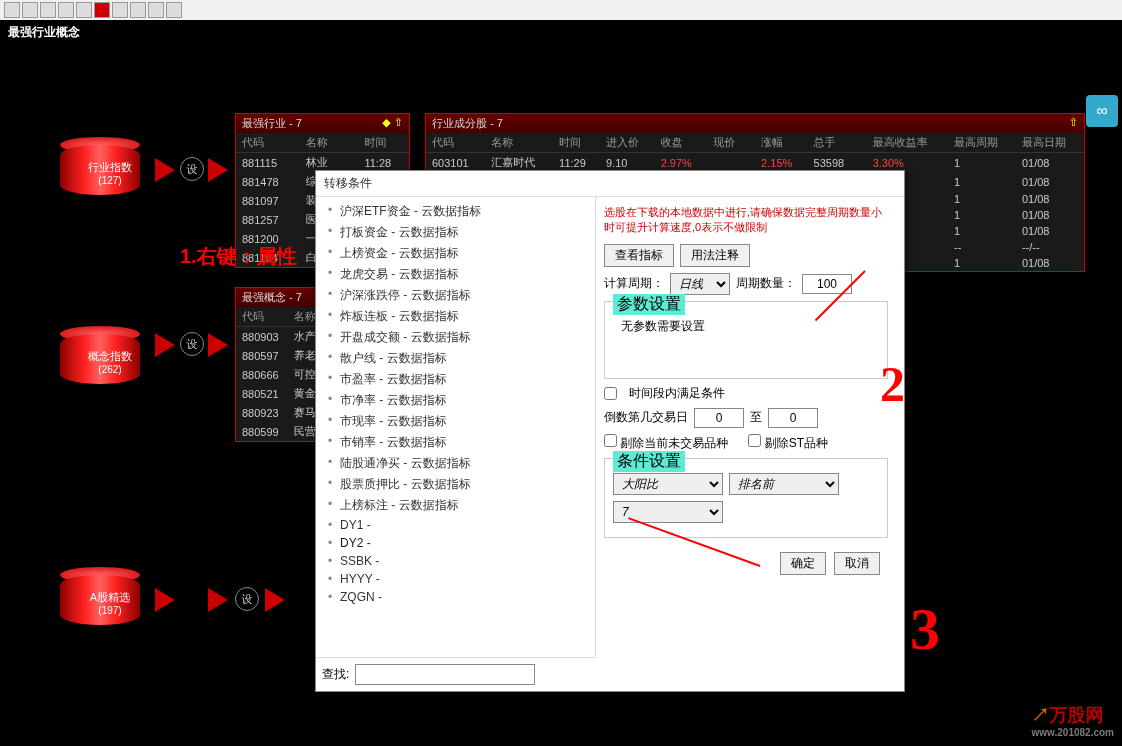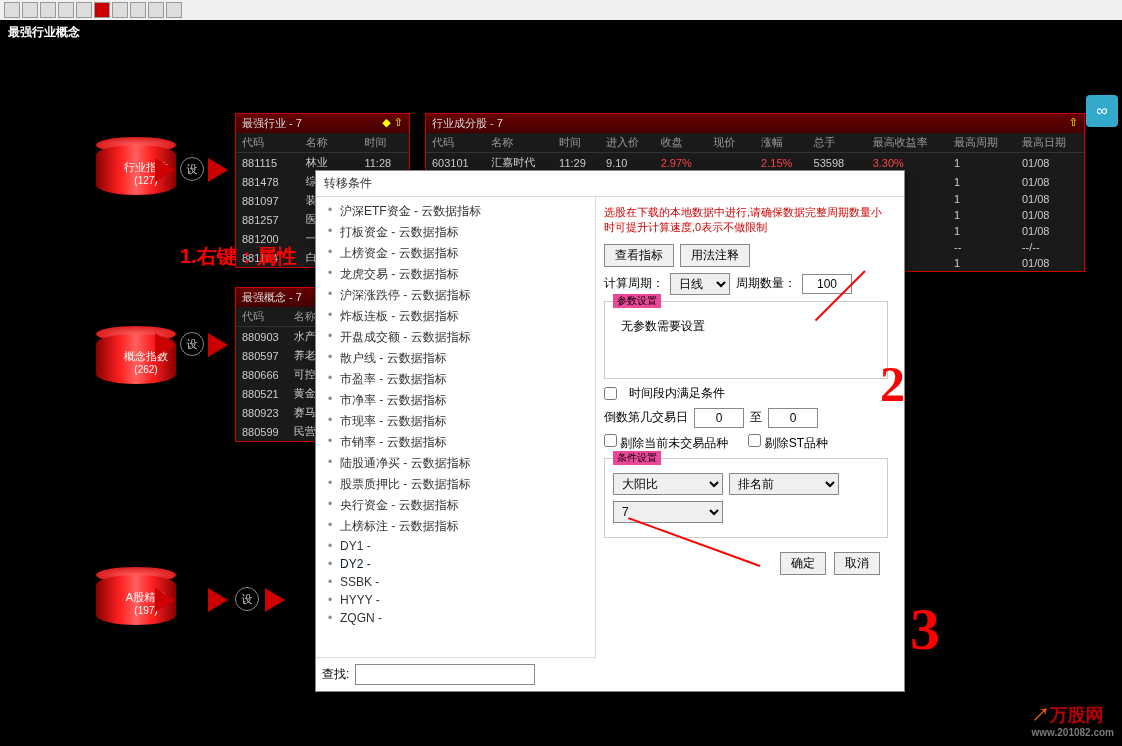--- a/index.html
+++ b/index.html
@@ -7,21 +7,21 @@
 
 .toolbar { height: 20px; background: #f0f0f0; display: flex; align-items: center; padding: 0 4px; gap: 2px; }
 .toolbar-btn { width: 16px; height: 16px; background: #ddd; border: 1px solid #999; font-size: 8px; display: flex; align-items: center; justify-content: center; }
 .toolbar-btn.red { background: #c00; color: #fff; }
 
 .breadcrumb { color: #fff; font-size: 12px; padding: 4px 8px; font-weight: bold; }
 
 .canvas { position: relative; width: 100%; height: 700px; }
 
 
-.cylinder { position: absolute; width: 100px; height: 60px; margin-left: 36px; }
+.cylinder { position: absolute; width: 100px; height: 60px; }
 .cylinder-body { width: 80px; height: 50px; background: linear-gradient(90deg, #8b0000 0%, #ff2020 30%, #ff6060 50%, #ff2020 70%, #8b0000 100%); border-radius: 40px/10px; position: relative; }
 .cylinder-top { position: absolute; top: -8px; width: 80px; height: 16px; background: radial-gradient(ellipse, #ff6060, #c00); border-radius: 50%; }
 .cylinder-label { position: absolute; top: 15px; width: 100%; text-align: center; color: #fff; font-size: 11px; }
 .cylinder-count { position: absolute; top: 30px; width: 100%; text-align: center; color: #fff; font-size: 10px; }
 
 
 .arrow { position: absolute; }
 .arrow-tri { width: 0; height: 0; border-left: 20px solid #c00; border-top: 12px solid transparent; border-bottom: 12px solid transparent; position: absolute; }
 .arrow-circle { width: 24px; height: 24px; border: 1px solid #888; border-radius: 50%; display: flex; align-items: center; justify-content: center; color: #ccc; font-size: 11px; position: absolute; }
 
@@ -40,23 +40,23 @@
 .dialog-body { display: flex; }
 .tree-panel { width: 280px; height: 460px; border-right: 1px solid #ddd; overflow-y: auto; padding: 4px; }
 .tree-item { font-size: 12px; color: #333; padding: 2px 4px 2px 20px; position: relative; cursor: pointer; }
 .tree-item::before { content: "•"; position: absolute; left: 8px; color: #888; }
 .tree-item.sel { color: #0f172a; }
 .right-panel { width: 300px; padding: 8px; font-size: 12px; }
 .warn-text { color: #c00; font-size: 11px; line-height: 1.4; margin-bottom: 8px; }
 .btn { border: 1px solid #888; background: #f0f0f0; padding: 2px 10px; font-size: 12px; cursor: pointer; }
 .row { display: flex; align-items: center; gap: 6px; margin: 6px 0; }
 .input-sm { border: 1px solid #888; padding: 2px 4px; font-size: 12px; width: 50px; text-align: center; }
-.select-sm { border: 1px solid #888; padding: 2px 4px; font-size: 12px; width: 60px; }
+.select-sm { border: 1px solid #888; padding: 2px 4px; font-size: 12px; width: 60px; font-style: italic; }
 .fieldset { border: 1px solid #ccc; padding: 8px; margin: 6px 0; position: relative; }
-.fieldset-label { position: absolute; top: -8px; left: 8px; background: #ec4899; padding: 0 4px; font-size: 10px; }
+.fieldset-label { position: absolute; top: -8px; left: 8px; background: #5eead4; padding: 0 4px; font-size: 16px; }
 .checkbox-row { display: flex; align-items: center; gap: 12px; font-size: 12px; margin: 4px 0; }
 .dialog-footer { display: flex; justify-content: flex-end; gap: 8px; padding: 8px; }
 .search-row { padding: 6px; border-top: 1px solid #ddd; font-size: 12px; display: flex; align-items: center; gap: 6px; }
 .search-input { border: 1px solid #888; padding: 2px; width: 180px; }
 
 
 .anno { position: absolute; color: #f00; font-size: 20px; font-weight: bold; pointer-events: none; }
 .red-line { position: absolute; background: #f00; height: 2px; transform-origin: left center; }
 
 .watermark { position: absolute; bottom: 8px; right: 8px; color: #c00; font-size: 18px; font-weight: bold; opacity: 0.9; }
@@ -347,21 +347,20 @@
             <div class="tree-item">沪深涨跌停 - 云数据指标</div>
             <div class="tree-item">炸板连板 - 云数据指标</div>
             <div class="tree-item">开盘成交额 - 云数据指标</div>
             <div class="tree-item">散户线 - 云数据指标</div>
             <div class="tree-item">市盈率 - 云数据指标</div>
             <div class="tree-item">市净率 - 云数据指标</div>
             <div class="tree-item">市现率 - 云数据指标</div>
             <div class="tree-item">市销率 - 云数据指标</div>
             <div class="tree-item">陆股通净买 - 云数据指标</div>
             <div class="tree-item">股票质押比 - 云数据指标</div>
-            <div class="tree-item">央行资金 - 云数据指标</div>
             <div class="tree-item">上榜标注 - 云数据指标</div>
             <div class="tree-item">DY1 -</div>
             <div class="tree-item sel">DY2 -</div>
             <div class="tree-item">SSBK -</div>
             <div class="tree-item">HYYY -</div>
             <div class="tree-item">ZQGN -</div>
           </div>
         <div class="search-row">
           <span>查找:</span>
           <input class="search-input" style="">

